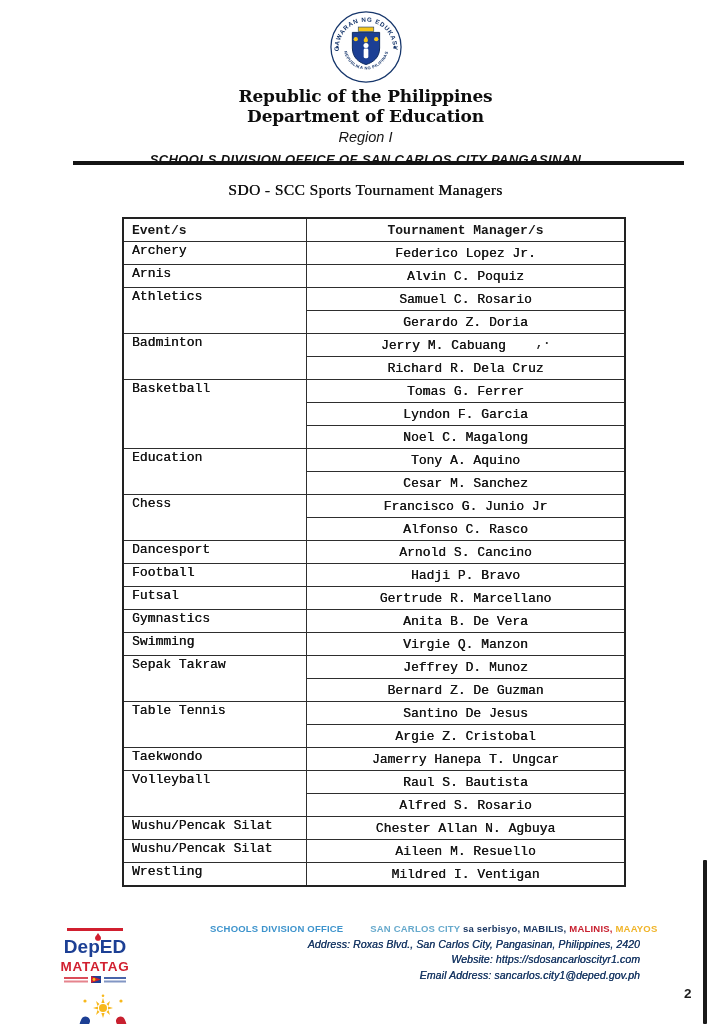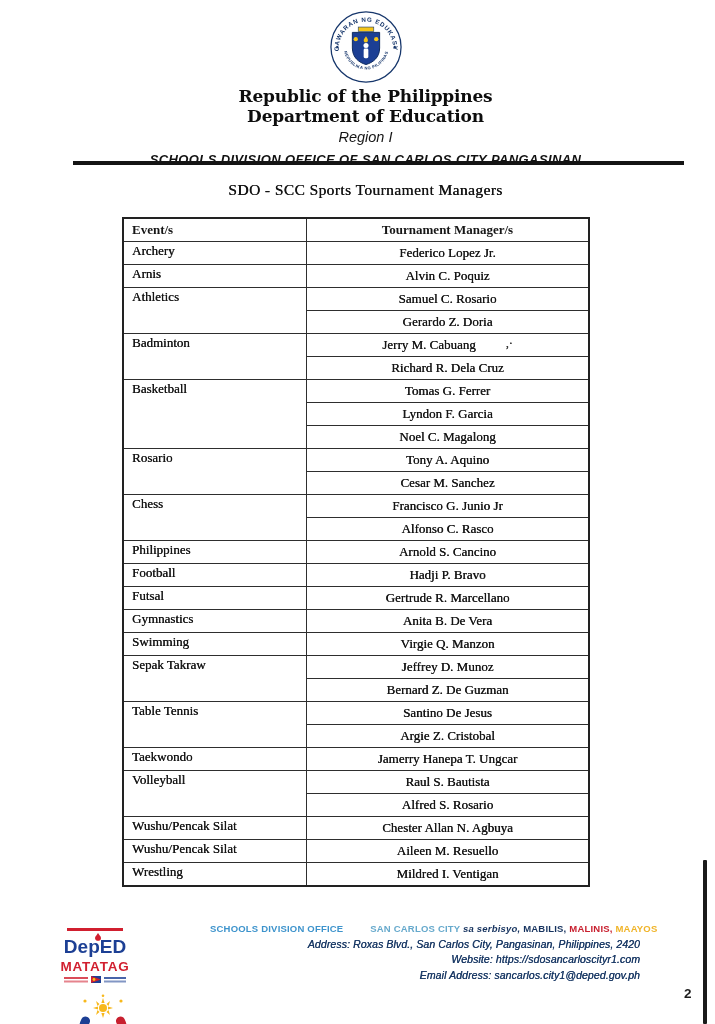--- a/index.html
+++ b/index.html
@@ -24,23 +24,23 @@
   }
   .header-rule{position:absolute;top:161px;left:73px;width:611px;height:3.5px;background:#141414;}
   
   .doc-title{
     position:absolute;top:181px;left:8px;width:715px;text-align:center;
     font-family:"Liberation Serif",serif;font-size:15.5px;letter-spacing:0.4px;
     color:#141414;text-shadow:0.3px 0 0 currentColor;
   }
   
   .managers-table{
-    position:absolute;left:122px;top:217px;width:468px;
+    position:absolute;left:122px;top:217px;width:504px;
     border-collapse:collapse;table-layout:fixed;
-    font-family:Liberation Serif, serif;font-size:13px;color:#161616;
+    font-family:Liberation Mono, monospace;font-size:13px;color:#161616;
     border:2px solid #222;
   }
   .managers-table th,.managers-table td{
     border:1.5px solid #2e2e2e;height:20px;padding:1px 8px;
     overflow:hidden;white-space:nowrap;
   }
   .managers-table th{font-weight:700;}
   .th-event{text-align:left;width:166px;}
   .th-mgr{text-align:center;}
   .event-cell{text-align:left;vertical-align:top;padding-top:3px;
@@ -51,21 +51,21 @@
   .footer-logos{position:absolute;left:57px;top:926px;display:flex;align-items:flex-end;flex-direction:column;}
   .logo-deped{margin-right:4px;}
   .logo-bp{margin-right:4px;}
   .footer-text{
     position:absolute;right:75px;top:921px;width:430px;text-align:right;
     line-height:15.6px;
   }
   .tagline{font-size:9.5px;font-weight:700;letter-spacing:0.2px;white-space:nowrap;}
   .t-office{color:#3d93cc;}
   .t-city{color:#66a9cc;margin-left:24px;}
-  .t-serbisyo{color:#16335f;font-style:italic;text-align:right;}
+  .t-serbisyo{color:#16335f;text-align:right;}
   .t-mabilis{color:#16335f;}
   .t-malinis{color:#c8202f;}
   .t-maayos{color:#f0b429;}
   .hand{
     font-size:10.5px;font-style:italic;color:#1b3a66;
     text-shadow:0.3px 0 0 currentColor;letter-spacing:0.1px;white-space:nowrap;
   }
   .page-number{
     position:absolute;left:684px;top:986px;font-size:13.5px;font-weight:700;
     color:#1c1c1c;font-family:"Liberation Sans",sans-serif;
@@ -144,35 +144,35 @@
         <td class="event-cell" rowspan="3">Basketball</td>
         <td class="manager-cell">Tomas G. Ferrer</td>
       </tr>
       <tr>
         <td class="manager-cell">Lyndon F. Garcia</td>
       </tr>
       <tr>
         <td class="manager-cell">Noel C. Magalong</td>
       </tr>
       <tr>
-        <td class="event-cell" rowspan="2">Rosario</td>
+        <td class="event-cell" rowspan="2">Education</td>
         <td class="manager-cell">Tony A. Aquino</td>
       </tr>
       <tr>
         <td class="manager-cell">Cesar M. Sanchez</td>
       </tr>
       <tr>
         <td class="event-cell" rowspan="2">Chess</td>
         <td class="manager-cell">Francisco G. Junio Jr</td>
       </tr>
       <tr>
         <td class="manager-cell">Alfonso C. Rasco</td>
       </tr>
       <tr>
-        <td class="event-cell" rowspan="1">Philippines</td>
+        <td class="event-cell" rowspan="1">Dancesport</td>
         <td class="manager-cell">Arnold S. Cancino</td>
       </tr>
       <tr>
         <td class="event-cell" rowspan="1">Football</td>
         <td class="manager-cell">Hadji P. Bravo</td>
       </tr>
       <tr>
         <td class="event-cell" rowspan="1">Futsal</td>
         <td class="manager-cell">Gertrude R. Marcellano</td>
       </tr>

